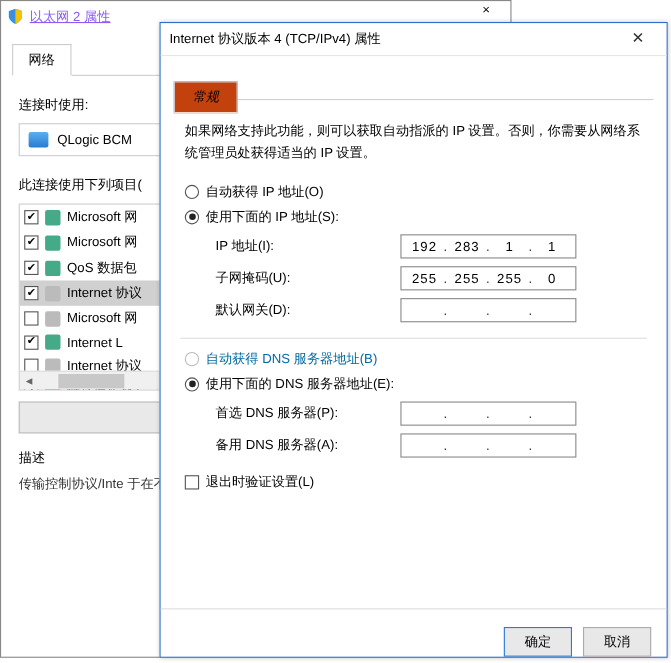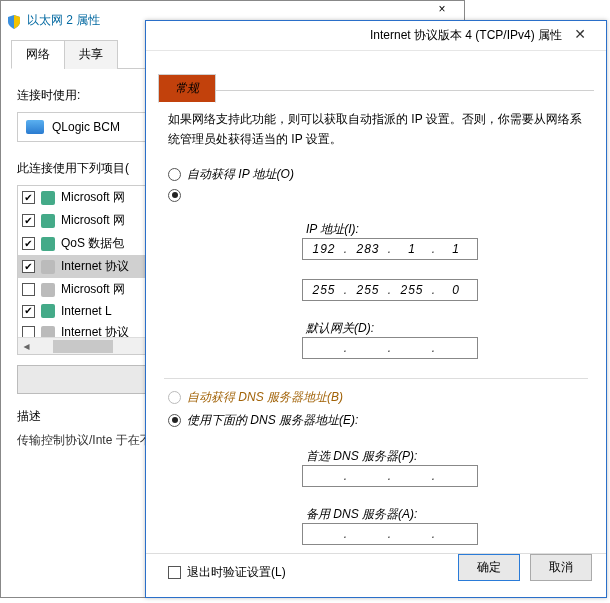--- a/index.html
+++ b/index.html
@@ -1,20 +1,20 @@
 <!DOCTYPE html>
 <html><head>
 <meta charset="utf-8">
 <style>
 * { box-sizing: border-box; margin: 0; padding: 0; font-family: "Microsoft YaHei", "Segoe UI", Tahoma, sans-serif; font-size: 12px; }
 body { background: #fff; width: 610px; height: 603px; position: relative; overflow: hidden; }
 
 
 .bg-win { position: absolute; left: 0; top: 0; width: 465px; height: 598px; border: 1px solid #888; background: #fff; }
-.bg-title { height: 28px; display: flex; align-items: flex-end; padding-left: 6px; color: #0369a1; }
+.bg-title { height: 28px; display: flex; align-items: center; padding-left: 6px; color: #8b5cf6; text-decoration: underline; }
 .bg-title .shield { width: 14px; height: 14px; margin-right: 6px; display: inline-block; }
 .bg-close-top { position: absolute; right: 2px; top: 1px; width: 40px; height: 22px; text-align: center; }
 .bg-body { position: absolute; left: 10px; top: 38px; right: 10px; bottom: 10px; background: #fff; }
 .bg-tabs { display: flex; border-bottom: 1px solid #ccc; }
 .bg-tab { padding: 5px 14px; border: 1px solid #ccc; border-bottom: none; background: #fff; margin-right: -1px; position: relative; top: 1px; }
 .bg-tab.active { background: #fff; border-bottom: 1px solid #fff; }
 .bg-tab.inactive { background: #f3f3f3; }
 .bg-section-label { margin: 18px 6px 8px; }
 .bg-adapter { border: 1px solid #ccc; margin: 0 6px; padding: 7px 8px; display: flex; align-items: center; }
 .bg-adapter-icon { width: 18px; height: 14px; background: linear-gradient(#5ab0f0,#2a7bd0); margin-right: 8px; border-radius: 2px; }
@@ -28,63 +28,62 @@
 .bg-hscroll .thumb { width: 60px; height: 13px; background: #c8c8c8; margin-left: 18px; }
 .bg-hscroll .arr { width:17px; text-align:center; color:#666; }
 .bg-btnrow { display: flex; gap: 10px; margin: 10px 6px; }
 .bg-btn { flex: 1; padding: 5px 0; background: #e9e9e9; border: 1px solid #bcbcbc; text-align: center; }
 .bg-desc-label { margin: 14px 6px 6px; }
 .bg-desc { margin: 0 6px; color: #333; line-height: 1.5; }
 
 
 .fg-win { position: absolute; left: 145px; top: 20px; width: 462px; height: 578px; border: 1px solid #2a6fc9; background: #fff; box-shadow: 0 0 4px rgba(0,0,0,0.25); }
 .fg-title { height: 30px; display: flex; align-items: center; padding: 0 8px; border-bottom: 1px solid #e6e6e6; }
-.fg-title-text { flex: 1; text-align: right; }
+.fg-title-text { flex: 1; }
 .fg-close { width: 36px; height: 20px; text-align: center; font-size: 14px; color: #333; }
 .fg-body { position: absolute; left: 12px; right: 12px; top: 40px; bottom: 48px; }
 .fg-tabrow { display: flex; border-bottom: 1px solid #d0d0d0; }
 .fg-tab { padding: 5px 16px; border: 1px solid #d0d0d0; border-bottom: 1px solid #fff; background: #c2410c; position: relative; top: 13px; font-style: italic; }
 .fg-para { margin: 18px 10px 16px; line-height: 1.7; }
-.radiogrp { margin: 4px 10px 0; font-style: italic; }
+.radiogrp { margin: 4px 10px 0; }
 .radio-row { display: flex; align-items: center; margin: 6px 0; gap: 6px; }
 .radio { width: 13px; height: 13px; border: 1px solid #555; border-radius: 50%; display: inline-flex; align-items: center; justify-content: center; }
 .radio.disabled { border-color: #bbb; }
 .radio .dot { width: 6px; height: 6px; background: #222; border-radius: 50%; }
-.radio-label.disabled { color: #a16207; }
+.radio-label.disabled { color: #0369a1; }
 .field-block { margin-left: 28px; margin-top: 6px; }
-.field-row { display: flex; align-items: center; margin: 19px 0; flex-direction: column; }
+.field-row { display: flex; align-items: center; margin: 7px 0; }
 .field-label { width: 168px; }
-.ip-input { width: 176px; height: 22px; border: 1px solid #888; display: flex; align-items: center; justify-content: space-between; padding: 0 6px; font-family: Consolas, monospace; letter-spacing: 1px; }
+.ip-input { width: 160px; height: 22px; border: 1px solid #888; display: flex; align-items: center; justify-content: space-between; padding: 0 6px; font-family: Consolas, monospace; letter-spacing: 1px; }
 .ip-input .oct { width: 30px; text-align: center; }
 .ip-input .sep { color: #333; }
 .chk-row { display: flex; align-items: center; gap: 6px; margin: 14px 0 0 10px; }
 .adv-row { display: flex; justify-content: flex-end; margin-top: -22px; padding-right: 6px; }
 .btn { padding: 4px 18px; border: 1px solid #aaa; background: #e8e8e8; }
-.fg-footer { position: absolute; left: 0; right: 0; bottom: 0; height: 44px; border-top: 1px solid #ddd; display: flex; align-items: flex-start; justify-content: flex-end; gap: 10px; padding-right: 14px; }
+.fg-footer { position: absolute; left: 0; right: 0; bottom: 0; height: 44px; border-top: 1px solid #ddd; display: flex; align-items: flex-end; justify-content: flex-end; gap: 10px; padding-right: 14px; }
 .btn.primary { border: 1px solid #2a7bd8; background: #e8e8e8; }
 .divider { height: 1px; background: #ddd; margin: 14px 6px 10px; }
 </style>
 </head>
 <body>
 
 <div class="bg-win">
   <div class="bg-title">
     <span class="shield">
       <svg viewBox="0 0 14 14">
           <path d="M7 0 L13 2 V7 C13 11 7 14 7 14 C7 14 1 11 1 7 V2 Z" fill="#3a8fde"></path>
           <path d="M7 0 V14 C7 14 13 11 13 7 V2 Z" fill="#f3c300"></path>
         </svg>
     </span>
     <span>以太网 2 属性</span>
   </div>
   <div class="bg-close-top">×</div>
   <div class="bg-body">
     <div class="bg-tabs">
       <div class="bg-tab active">网络</div>
-      <div class="bg-tab inactive">共享</div>
     </div>
     <div class="bg-section-label">连接时使用:</div>
     <div class="bg-adapter">
       <span class="bg-adapter-icon"></span>
       <span>QLogic BCM</span>
     </div>
     <div class="bg-section-label">此连接使用下列项目(</div>
     <div class="bg-itemlist" id="bg-list">
       <div class="bg-item">
           <span class="bg-chk">✔</span>
@@ -154,35 +153,37 @@
 
     <div class="radiogrp">
       <div class="radio-row">
         <span class="radio"></span>
         <span class="radio-label">自动获得 IP 地址(O)</span>
       </div>
       <div class="radio-row">
         <span class="radio">
             <span class="dot"></span>
           </span>
+        <span class="radio-label">使用下面的 IP 地址(S):</span>
       </div>
       <div class="field-block">
         <div class="field-row">
           <span class="field-label">IP 地址(I):</span>
           <span class="ip-input">
             <span class="oct">192</span>
               <span class="sep">.</span>
             <span class="oct">283</span>
               <span class="sep">.</span>
             <span class="oct">1</span>
               <span class="sep">.</span>
             <span class="oct">1</span>
           </span>
         </div>
         <div class="field-row">
+          <span class="field-label">子网掩码(U):</span>
           <span class="ip-input">
             <span class="oct">255</span>
               <span class="sep">.</span>
             <span class="oct">255</span>
               <span class="sep">.</span>
             <span class="oct">255</span>
               <span class="sep">.</span>
             <span class="oct">0</span>
           </span>
         </div>

